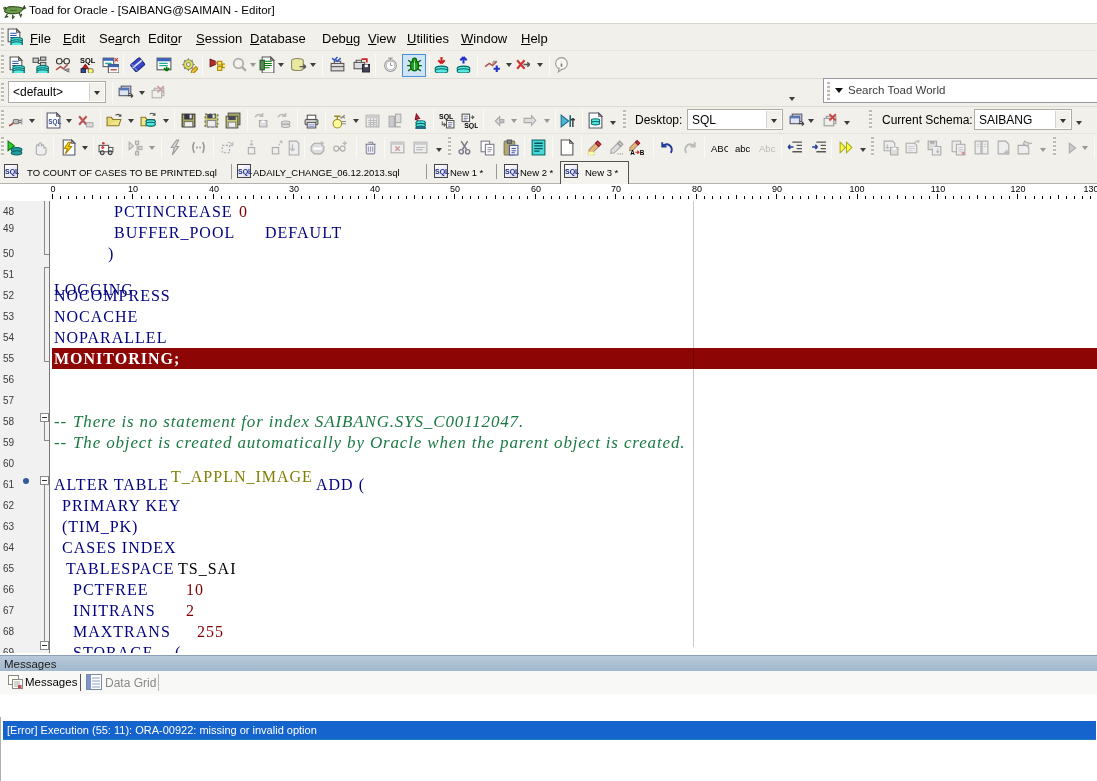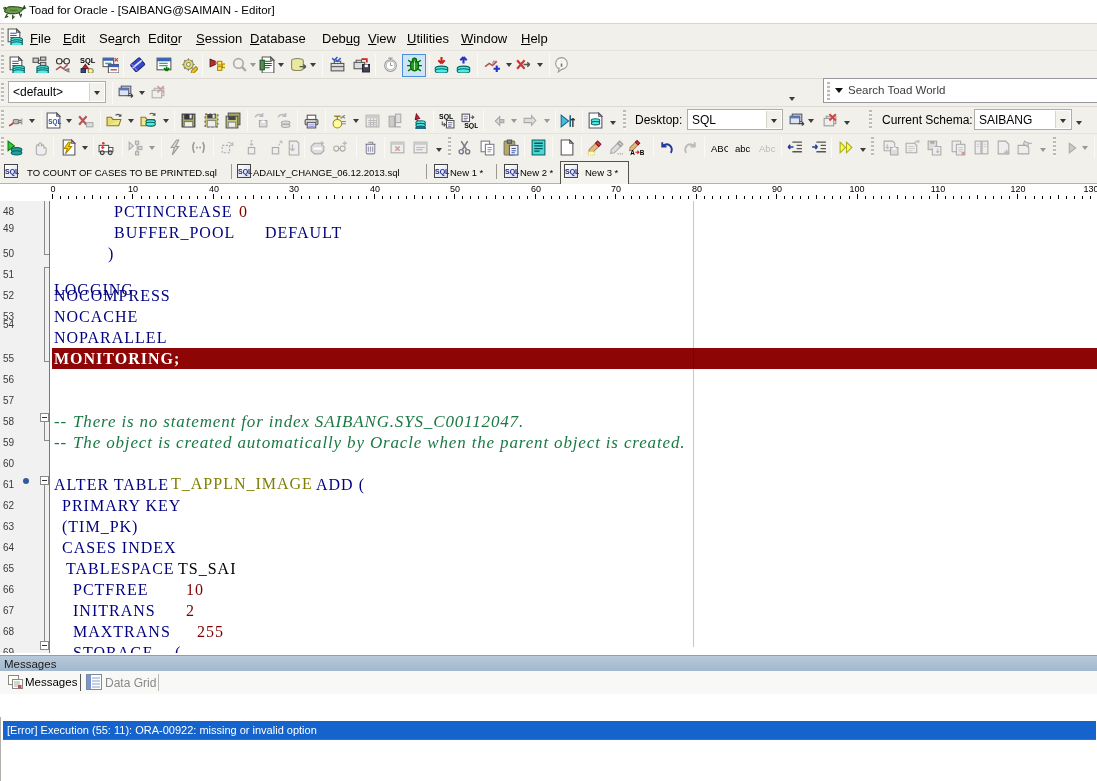--- a/index.html
+++ b/index.html
@@ -831,36 +831,36 @@
 <div class="crow" style="left:114px;top:21px">BUFFER_POOL</div>
 <div class="crow" style="left:265px;top:21px">DEFAULT</div>
 <div class="ln" style="top:47px">50</div>
 <div class="crow" style="left:108px;top:42px">)</div>
 <div class="ln" style="top:68px">51</div>
 <div class="crow" style="left:54px;top:78px">LOGGING</div>
 <div class="ln" style="top:89px">52</div>
 <div class="crow" style="left:54px;top:84px">NOCOMPRESS</div>
 <div class="ln" style="top:110px">53</div>
 <div class="crow" style="left:54px;top:105px">NOCACHE</div>
-<div class="ln" style="top:118px">54</div>
+<div class="ln" style="top:131px">54</div>
 <div class="crow" style="left:54px;top:126px">NOPARALLEL</div>
 <div class="ln" style="top:152px">55</div>
 <div class="crow wht" style="left:54px;top:147px">MONITORING;</div>
 <div class="ln" style="top:173px">56</div>
 <div class="ln" style="top:194px">57</div>
 <div class="ln" style="top:215px">58</div>
 <div class="crow cmt" style="left:54px;top:210px">--</div>
 <div class="crow cmt" style="left:73px;top:210px">There is no statement for index SAIBANG.SYS_C00112047.</div>
 <div class="ln" style="top:236px">59</div>
 <div class="crow cmt" style="left:54px;top:231px">--</div>
 <div class="crow cmt" style="left:73px;top:231px">The object is created automatically by Oracle when the parent object is created.</div>
 <div class="ln" style="top:257px">60</div>
 <div class="ln" style="top:278px">61</div>
 <div class="crow" style="left:54px;top:273px">ALTER TABLE</div>
-<div class="crow olv" style="left:171px;top:272px">T_APPLN_IMAGE</div>
+<div class="crow olv" style="left:171px;top:265px">T_APPLN_IMAGE</div>
 <div class="crow" style="left:316px;top:273px">ADD (</div>
 <div class="ln" style="top:299px">62</div>
 <div class="crow" style="left:62px;top:294px">PRIMARY KEY</div>
 <div class="ln" style="top:320px">63</div>
 <div class="crow" style="left:62px;top:315px">(TIM_PK)</div>
 <div class="ln" style="top:341px">64</div>
 <div class="crow" style="left:62px;top:336px">CASES INDEX</div>
 <div class="ln" style="top:362px">65</div>
 <div class="crow" style="left:66px;top:357px">TABLESPACE</div>
 <div class="crow blk" style="left:178px;top:357px">TS_SAI</div>

